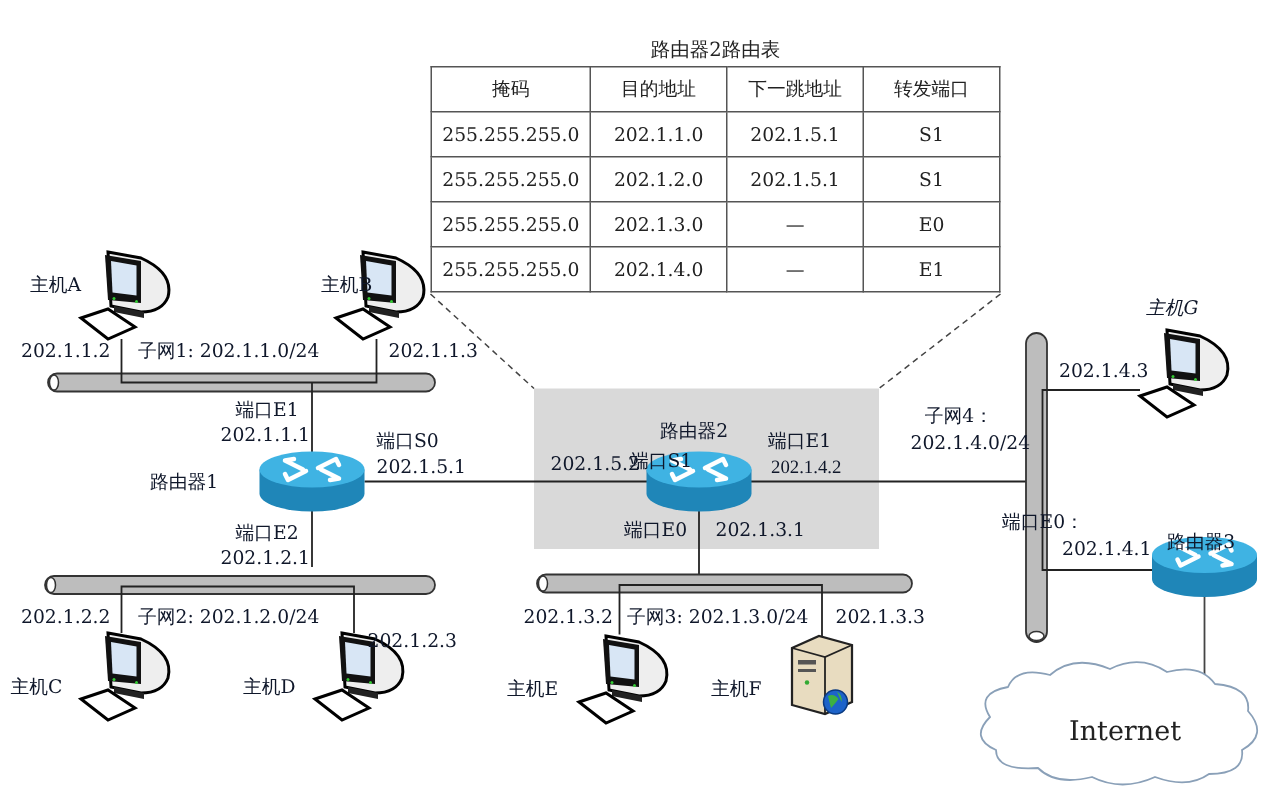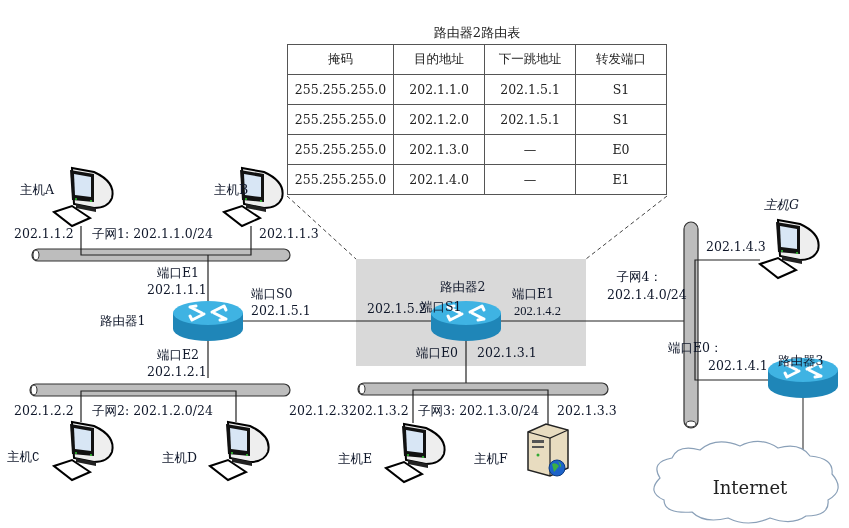--- a/index.html
+++ b/index.html
@@ -147,22 +147,22 @@
 <div class="lbl" style="left:157px;top:266px;">端口E1</div>
 <div class="lbl" style="left:147px;top:283px;">202.1.1.1</div>
 <div class="lbl" style="left:100px;top:314px;">路由器1</div>
 <div class="lbl" style="left:251px;top:287px;text-align:center;">端口S0</div>
 <div class="lbl" style="left:251px;top:304px;">202.1.5.1</div>
 <div class="lbl" style="left:157px;top:348px;">端口E2</div>
 <div class="lbl" style="left:147px;top:365px;">202.1.2.1</div>
 
 <div class="lbl" style="left:14px;top:404px;">202.1.2.2</div>
 <div class="lbl" style="left:92px;top:404px;">子网2: 202.1.2.0/24</div>
-<div class="lbl" style="left:245px;top:404px;margin-left:44px;">202.1.2.3</div>
-<div class="lbl" style="left:7px;top:451px;font-family:Liberation Mono, monospace;">主机C</div>
+<div class="lbl" style="left:245px;top:420px;">202.1.2.3</div>
+<div class="lbl" style="left:7px;top:451px;">主机C</div>
 <div class="lbl" style="left:162px;top:451px;">主机D</div>
 
 <div class="lbl" style="left:380px;top:300px;margin-left:40px;">端口S1</div>
 <div class="lbl" style="left:367px;top:302px;">202.1.5.2</div>
 <div class="lbl" style="left:440px;top:280px;">路由器2</div>
 <div class="lbl" style="left:512px;top:287px;">端口E1</div>
 <div class="lbl" style="left:514px;top:304px;font-family:Liberation Serif, serif;">202.1.4.2</div>
 <div class="lbl" style="left:416px;top:346px;">端口E0</div>
 <div class="lbl" style="left:477px;top:346px;">202.1.3.1</div>
 

